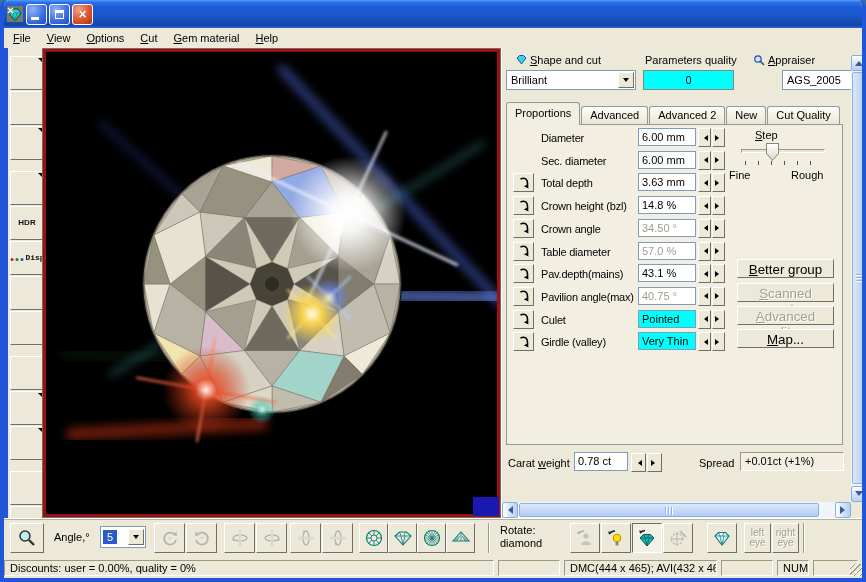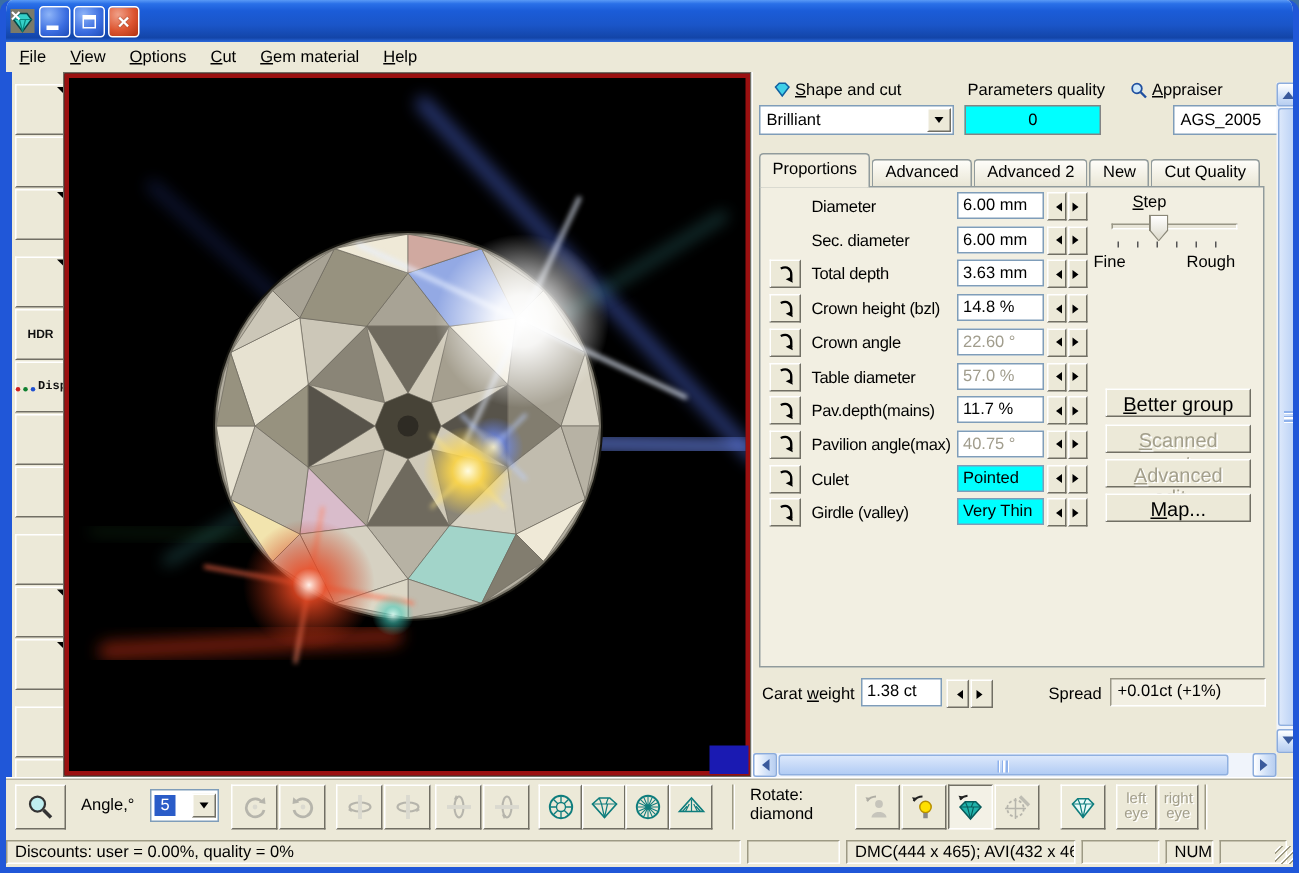--- a/index.html
+++ b/index.html
@@ -471,21 +471,21 @@
               </button>
   </div>
             <div class="prow" style="top: 90.8px;">
     <button class="lockbtn raised">
       <svg width="13" height="14" viewBox="0 0 13 14">
         <path d="M3.5 3 C8 1 10.5 3.5 10.5 7 L10.5 10.5" fill="none" stroke="#000" stroke-width="1.6"></path>
         <path d="M11.5 12.5 L6.8 10.2 L10.8 8.4 Z" fill="#000"></path>
       </svg>
     </button>
     <span class="plabel">Crown angle</span>
-    <div class="pfield disabled">22.60 °</div>
+    <div class="pfield disabled">34.50 °</div>
     <button class="spin sp1 raised">
                 <i class="tl"></i>
               </button>
     <button class="spin sp2 raised">
                 <i class="tr"></i>
               </button>
   </div>
             <div class="prow" style="top: 113.5px;">
     <button class="lockbtn raised">
       <svg width="13" height="14" viewBox="0 0 13 14">
@@ -503,21 +503,21 @@
               </button>
   </div>
             <div class="prow" style="top: 136.2px;">
     <button class="lockbtn raised">
       <svg width="13" height="14" viewBox="0 0 13 14">
         <path d="M3.5 3 C8 1 10.5 3.5 10.5 7 L10.5 10.5" fill="none" stroke="#000" stroke-width="1.6"></path>
         <path d="M11.5 12.5 L6.8 10.2 L10.8 8.4 Z" fill="#000"></path>
       </svg>
     </button>
     <span class="plabel">Pav.depth(mains)</span>
-    <div class="pfield normal">11.7 %</div>
+    <div class="pfield normal">43.1 %</div>
     <button class="spin sp1 raised">
                 <i class="tl"></i>
               </button>
     <button class="spin sp2 raised">
                 <i class="tr"></i>
               </button>
   </div>
             <div class="prow" style="top: 158.9px;">
     <button class="lockbtn raised">
       <svg width="13" height="14" viewBox="0 0 13 14">
@@ -583,21 +583,21 @@
         <span class="step-min">Fine</span>
         <span class="step-max">Rough</span>
 
         <button class="gbtn raised" style="top:134px;"><u>B</u>etter group</button>
         <button class="gbtn raised off" style="top:158px;"><u>S</u>canned reports...</button>
         <button class="gbtn raised off" style="top:181px;"><u>A</u>dvanced edit...</button>
         <button class="gbtn raised" style="top:204px;"><u>M</u>ap...</button>
       </div>
 
       <span class="carat-label">Carat <u>w</u>eight</span>
-      <div class="carat-field">1.38 ct</div>
+      <div class="carat-field">0.78 ct</div>
       <button class="spin cspin csp1 raised" style="width:15px;">
           <i class="tl"></i>
         </button>
       <button class="spin cspin csp2 raised" style="width:15px;">
           <i class="tr"></i>
         </button>
       <span class="spread-label">Spread</span>
       <div class="spread-box">+0.01ct (+1%)</div>
 
       <div class="vscroll">

